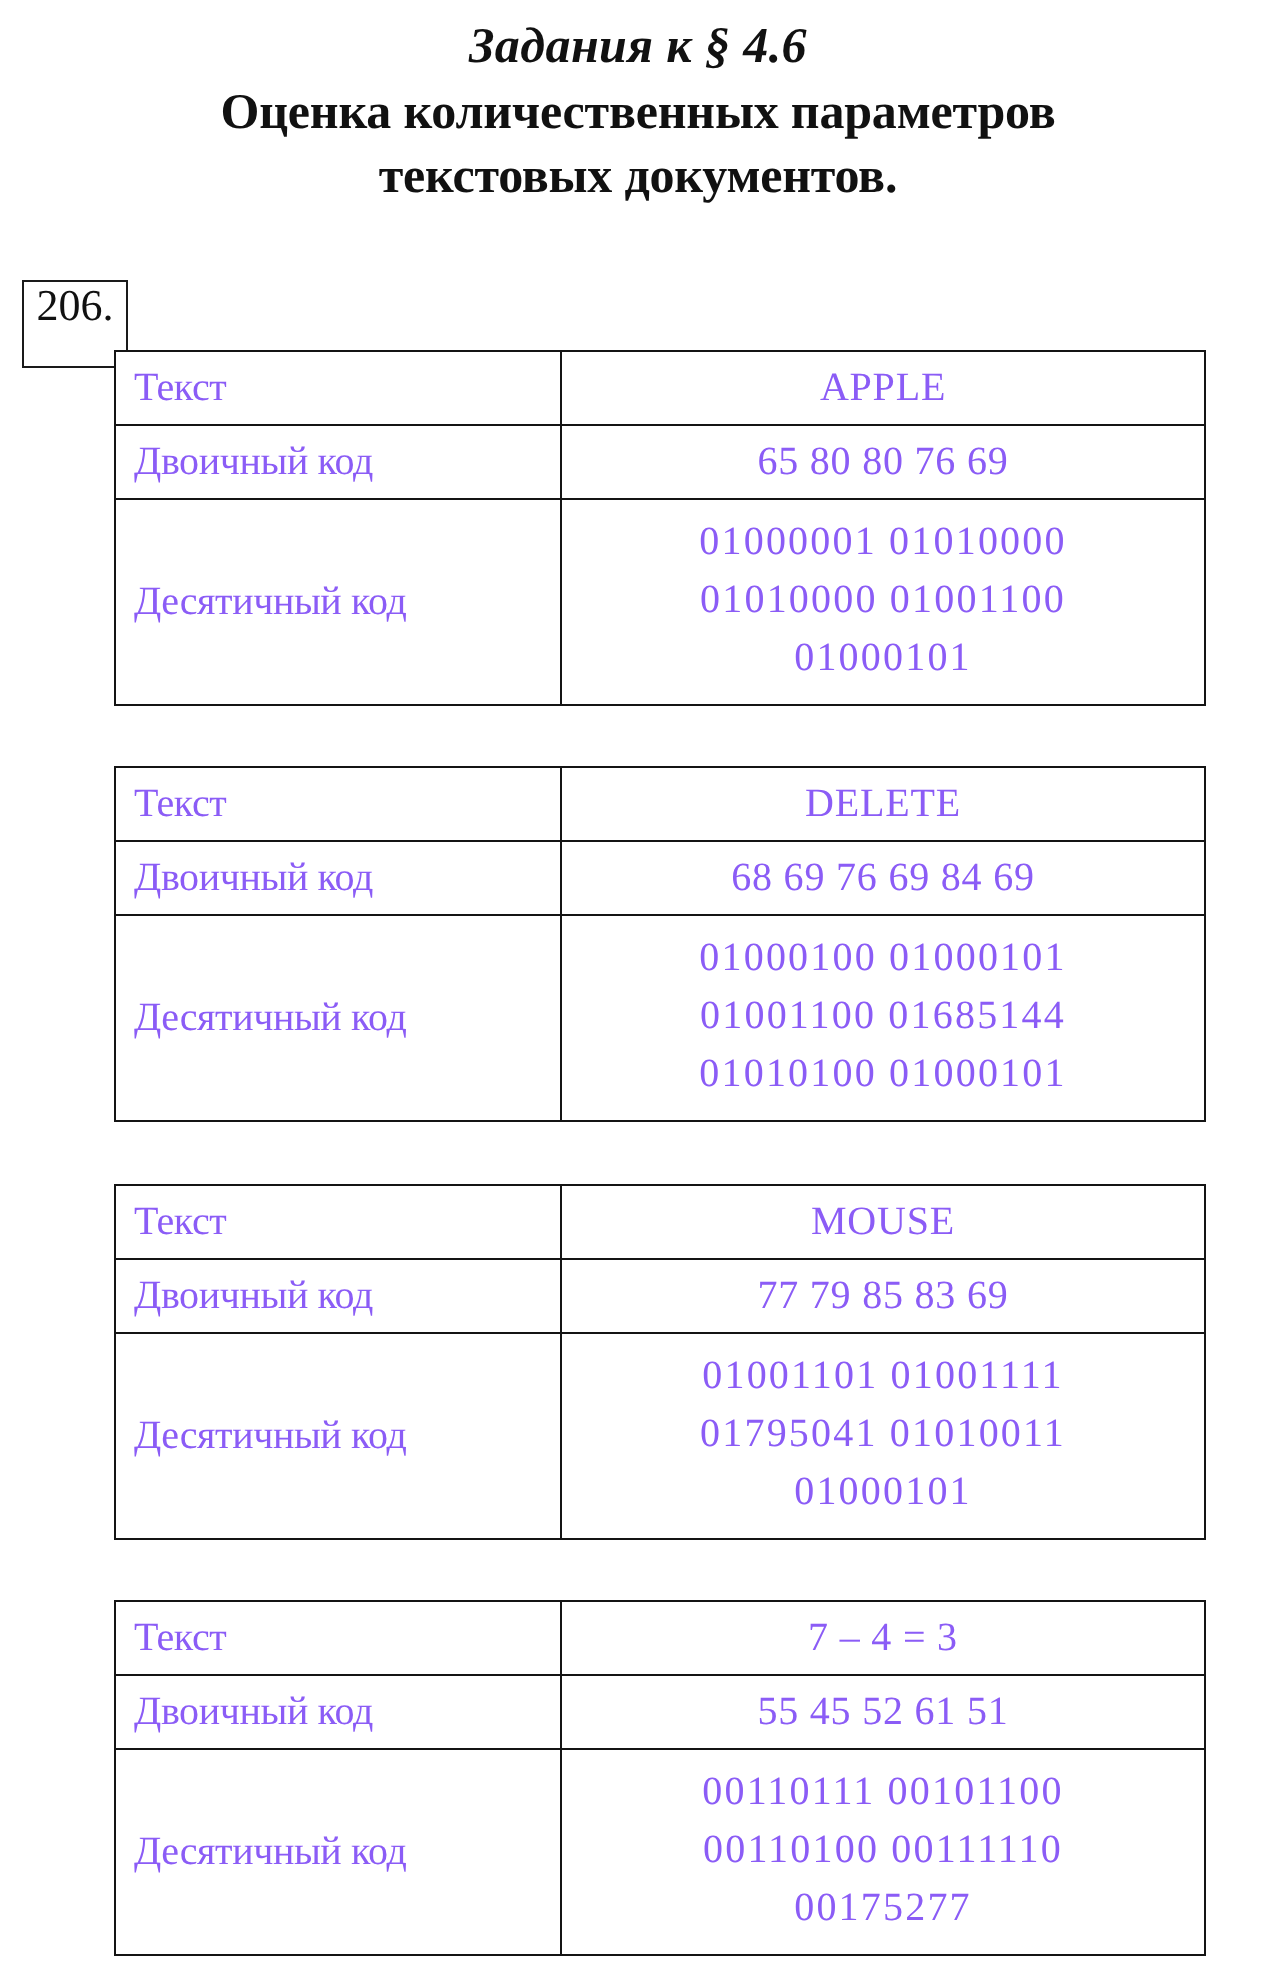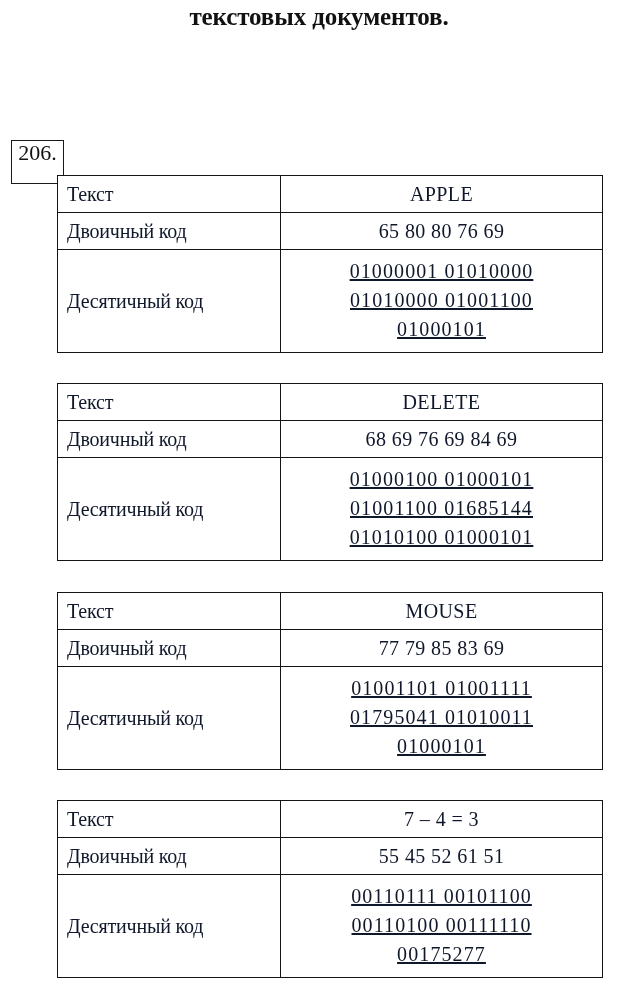--- a/index.html
+++ b/index.html
@@ -70,52 +70,54 @@
     width: 546px;
     border-collapse: collapse;
     table-layout: fixed;
     background: #ffffff;
   }
   .code-table td {
     border: 1.8px solid #141414;
     padding: 0;
     vertical-align: middle;
     font-size: 20px;
-    color: #0f172a;
+    color: #8b5cf6;
   }
   .col-label {
     width: 213px;
     padding-left: 9px !important;
     text-align: left;
     letter-spacing: -0.2px;
   }
   .col-value {
     text-align: center;
     letter-spacing: 0.4px;
   }
   .row-short td { height: 36px; }
   .row-tall td   { height: 102px; }
 
   .multiline {
     display: block;
     line-height: 1.46;
     padding: 4px 0 5px 0;
     letter-spacing: 1.1px;
   }
-  .multiline .bin-line { display: block; text-decoration: underline; }
+  .multiline .bin-line { display: block; }
 
   .t1 { top: 175px; }
   .t2 { top: 383px; }
   .t3 { top: 592px; }
   .t4 { top: 800px; }
 </style>
 </head>
 <body>
 
 <div class="header">
+  <div class="title-line-1">Задания к § 4.6</div>
+  <div class="title-line-2">Оценка количественных параметров</div>
   <div class="title-line-3">текстовых документов.</div>
 </div>
 
 <div class="ex-number">206.</div>
 
 <table class="code-table t1">
   <tbody>
       <tr class="row-short">
     <td class="col-label">Текст</td>
     <td class="col-value">APPLE</td>

